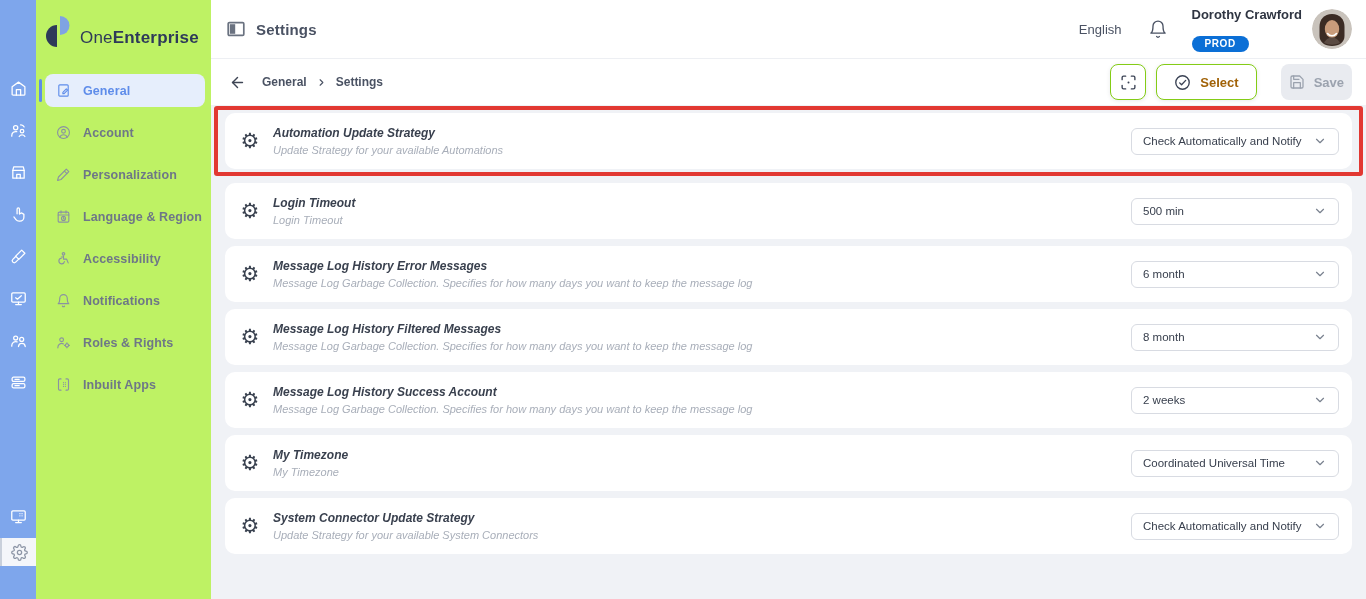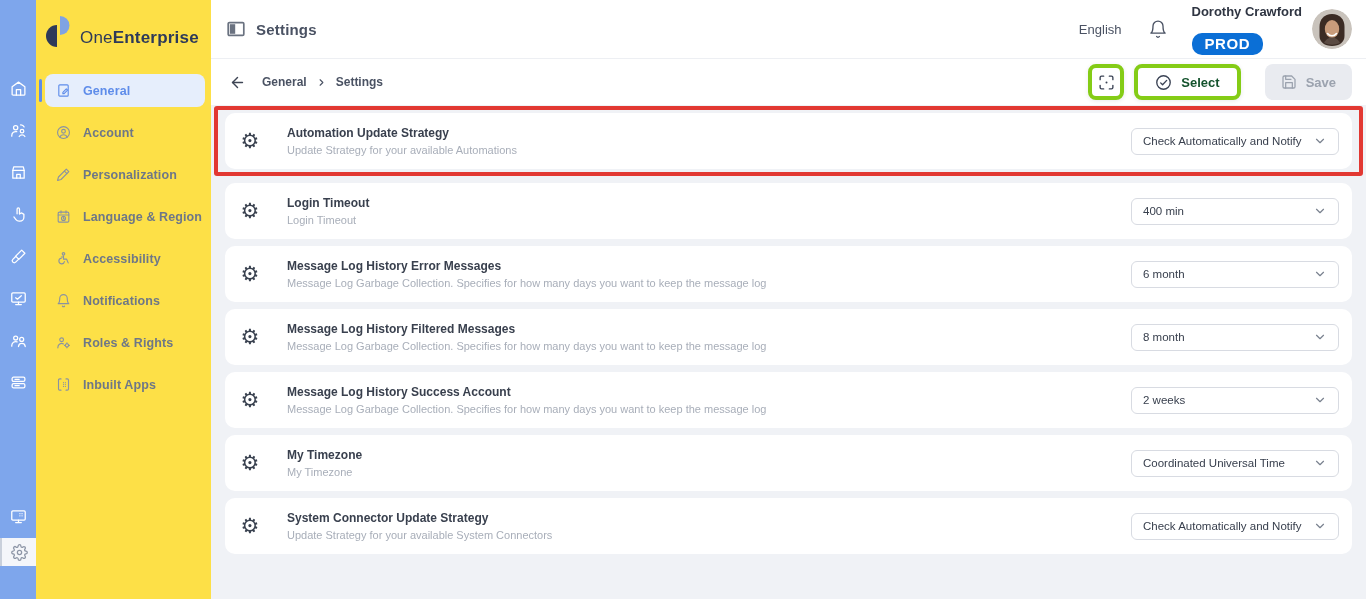--- a/index.html
+++ b/index.html
@@ -9,21 +9,21 @@
   
   .rail { width:36px; flex-shrink:0; background:#7EA6EC; position:relative; display:flex; flex-direction:column; }
   .rail-top { display:flex; flex-direction:column; align-items:center; padding-top:80px; gap:25px; }
   .rail-ic { width:17px; height:17px; display:flex; align-items:center; justify-content:center; cursor:pointer; }
   .rail-bottom { position:absolute; left:0; right:0; bottom:33px; display:flex; flex-direction:column; align-items:center; }
   .rail-bottom .rail-ic { margin-bottom:13px; }
   .rail-active { width:100%; height:28px; background:#F4F6FA; display:flex; align-items:center; justify-content:center; border-left:2px solid #C9D0DB; }
   .rail-active svg { opacity:.85; }
 
   
-  .sidebar { width:175px; flex-shrink:0; background:#fde047; }
+  .sidebar { width:175px; flex-shrink:0; background:#bef264; }
   .logo { display:flex; align-items:flex-end; padding:12px 6px 0 8px; }
   .logo-text { font-size:17px; color:#2E3A59; letter-spacing:.2px; margin-left:2px; margin-bottom:4px; }
   .logo-text b { font-weight:700; }
   .menu { margin-top:22px; }
   .menu-item { position:relative; height:33px; margin:0 6px 9px 9px; border-radius:8px; display:flex; align-items:center; padding-left:11px; gap:12px; cursor:pointer; }
   .menu-item .lbl { font-size:12.5px; font-weight:700; color:#6E7787; letter-spacing:.1px; }
   .menu-item svg { flex-shrink:0; }
   .menu-item.active { background:#E6EEFC; }
   .menu-item.active .lbl { color:#5E8CEA; }
   .menu-item.active::before { content:""; position:absolute; left:-6px; top:5px; width:3px; height:23px; border-radius:2px; background:#5E8CEA; }
@@ -32,39 +32,39 @@
   .main { flex:1; display:flex; flex-direction:column; min-width:0;justify-content:space-between; }
 
   .header { height:59px; background:#fff; border-bottom:1px solid #EDEFF3; display:flex; align-items:center; padding:0 14px 0 16px; flex-shrink:0; }
   .page-title-wrap { display:flex; align-items:center; gap:11px; }
   .page-title { font-size:15px; font-weight:700; color:#4A5263; letter-spacing:.2px; }
   .header-right { margin-left:auto; display:flex; align-items:center; }
   .lang { font-size:13px; color:#4A5263; cursor:pointer;margin-left:36px; }
   .bell { margin-left:26px; cursor:pointer; display:flex; }
   .user-block { margin-left:24px; display:flex; flex-direction:column; align-items:flex-start; gap:14px; cursor:pointer; }
   .user-name { font-size:13px; font-weight:700; color:#2F3542; }
-  .env-badge { background:#0B6FD6; color:#fff; font-size:15px; font-weight:700; letter-spacing:.6px; padding:2.5px 13px; border-radius:10px; }
+  .env-badge { background:#0B6FD6; color:#fff; font-size:10px; font-weight:700; letter-spacing:.6px; padding:2.5px 13px; border-radius:10px; }
   .avatar { width:40px; height:40px; border-radius:50%; margin-left:10px; overflow:hidden; flex-shrink:0; cursor:pointer; }
 
   .toolbar { height:46px; background:#fff; display:flex; align-items:center; padding:0 14px 0 18px; flex-shrink:0; }
   .back-btn { display:flex; cursor:pointer; margin-right:16px; }
   .crumbs { display:flex; align-items:center; gap:9px; }
   .crumb { font-size:12px; font-weight:600; color:#4A5263; cursor:pointer; }
   .toolbar-right { margin-left:auto; display:flex; align-items:center; gap:10px; }
-  .tool-btn { height:36px; background:#fff; border:4px solid #84cc16; border-radius:8px; box-shadow:0 1px 4px rgba(40,50,70,.10); display:flex; align-items:center; justify-content:center; gap:9px; cursor:pointer; font-size:13px; font-weight:700; color:#14532d; }
+  .tool-btn { height:36px; background:#fff; border:1px solid #84cc16; border-radius:8px; box-shadow:0 1px 4px rgba(40,50,70,.10); display:flex; align-items:center; justify-content:center; gap:9px; cursor:pointer; font-size:13px; font-weight:700; color:#a16207; }
   .icon-btn { width:36px; }
   .select-btn { padding:0 17px; }
-  .save-btn { padding:0 16px; margin-left:14px; background:#E9EBF0; border:none; box-shadow:none; color:#9BA2AE; cursor:default; }
+  .save-btn { padding:0 8px; margin-left:14px; background:#E9EBF0; border:none; box-shadow:none; color:#9BA2AE; cursor:default; }
 
   .content { flex:1; background:#F0F2F6; padding:1px 14px 0; }
   .highlight-box { border:4px solid #E23832; border-radius:3px; margin:0 -11px; padding:3px 7px; }
   .row { height:56px; background:#fff; border-radius:10px; display:flex; align-items:center; padding:0 13px; }
   .row-spaced { margin-top:7px; }
   .gear-glyph { font-size:21px; line-height:1; color:#3A4250; width:24px; text-align:center; flex-shrink:0; font-family:"DejaVu Sans", sans-serif; }
-  .row-text { margin-left:25px; }
+  .row-text { margin-left:11px;font-style:italic; }
   .row-title { font-size:12px; font-weight:700; color:#39404E; }
   .row-desc { font-size:11px; color:#A8AEB9; margin-top:4px; }
   .dropdown { margin-left:auto; width:208px; height:27px; border:1px solid #D8DBE2; border-radius:6px; background:#fff; display:flex; align-items:center; padding:0 11px; cursor:pointer; }
   .dropdown .val { font-size:11.5px; color:#39404E; }
   .dropdown svg { margin-left:auto; }
 </style>
 </head>
 <body>
 
 <div class="rail">
@@ -312,21 +312,21 @@
       </div>
     </div>
 
     <div class="row row-spaced">
       <span class="gear-glyph">⚙︎</span>
       <div class="row-text">
         <div class="row-title">Login Timeout</div>
         <div class="row-desc">Login Timeout</div>
       </div>
       <div class="dropdown">
-        <span class="val">400 min</span>
+        <span class="val">500 min</span>
         <svg width="14" height="14" viewBox="0 0 24 24" fill="none" stroke="#7A828F" stroke-width="2" stroke-linecap="round" stroke-linejoin="round">
             <path d="m6 9 6 6 6-6"></path>
           </svg>
       </div>
     </div>
 
     <div class="row row-spaced">
       <span class="gear-glyph">⚙︎</span>
       <div class="row-text">
         <div class="row-title">Message Log History Error Messages</div>

